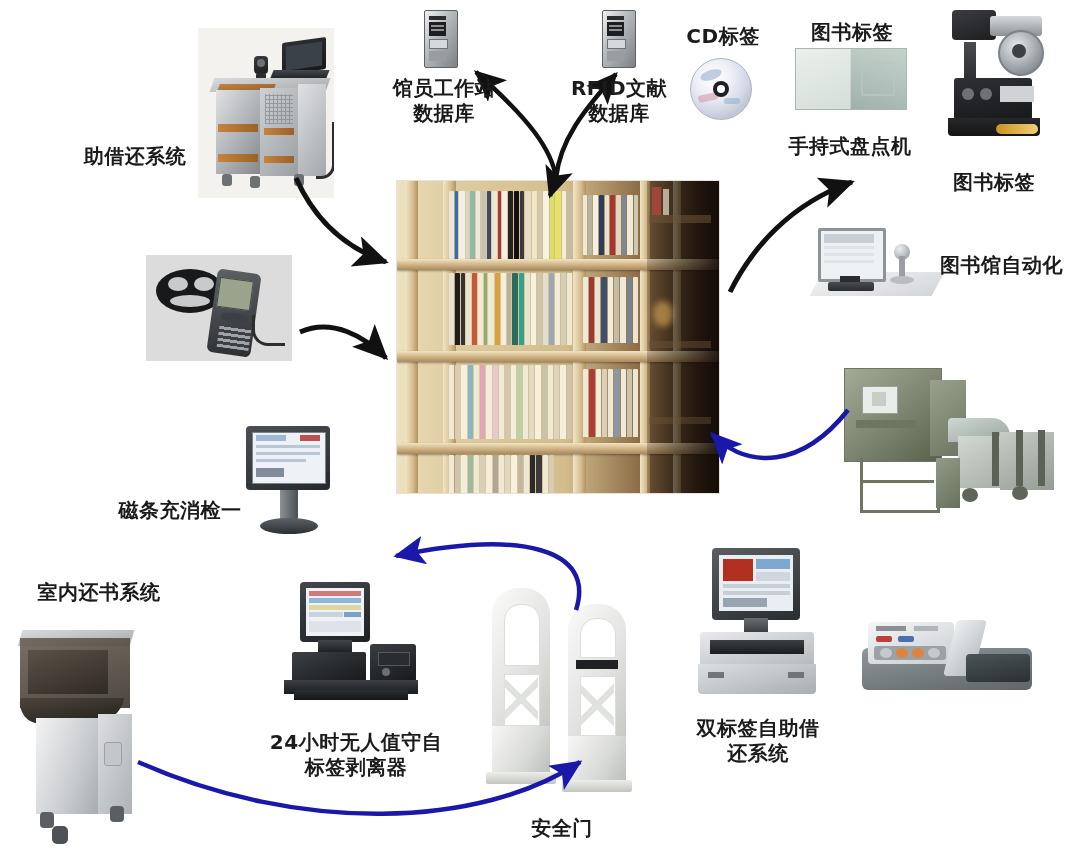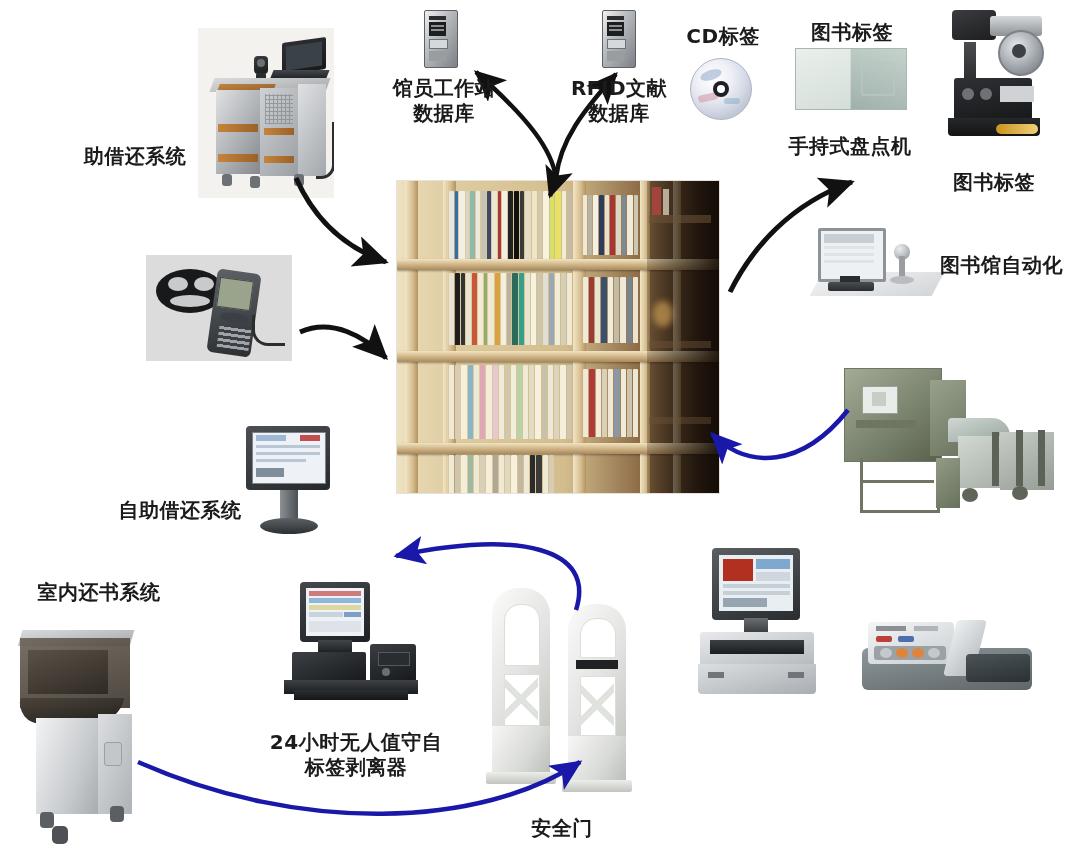--- a/index.html
+++ b/index.html
@@ -486,25 +486,27 @@
 
   <div class="label" style="left:772px; top:134px; width:156px; font-size:20px;">手持式盘点机</div>
 
   <div class="label" style="left:932px; top:170px; width:124px; font-size:20px;">图书标签</div>
 
   <div class="label" style="left:940px; top:253px; width:122px; font-size:20px;">图书馆自动化</div>
 
   <div class="label" style="left:72px; top:144px; width:126px; font-size:20px;">助借还系统</div>
 
 
-  <div class="label" style="left:112px; top:498px; width:136px; font-size:20px;">自助借还系统</div>
+  <div class="label" style="left:112px; top:498px; width:136px; font-size:20px;">磁条充消检一</div>
 
   <div class="label" style="left:24px; top:580px; width:150px; font-size:20px;">室内还书系统</div>
 
   <div class="label" style="left:258px; top:730px; width:196px; font-size:20px;">24小时无人值守自
 标签剥离器</div>
 
   <div class="label" style="left:512px; top:816px; width:100px; font-size:20px;">安全门</div>
 
+  <div class="label" style="left:684px; top:716px; width:148px; font-size:20px;">双标签自助借
+还系统</div>
 
 
 
 </div>
 
 </body></html>

